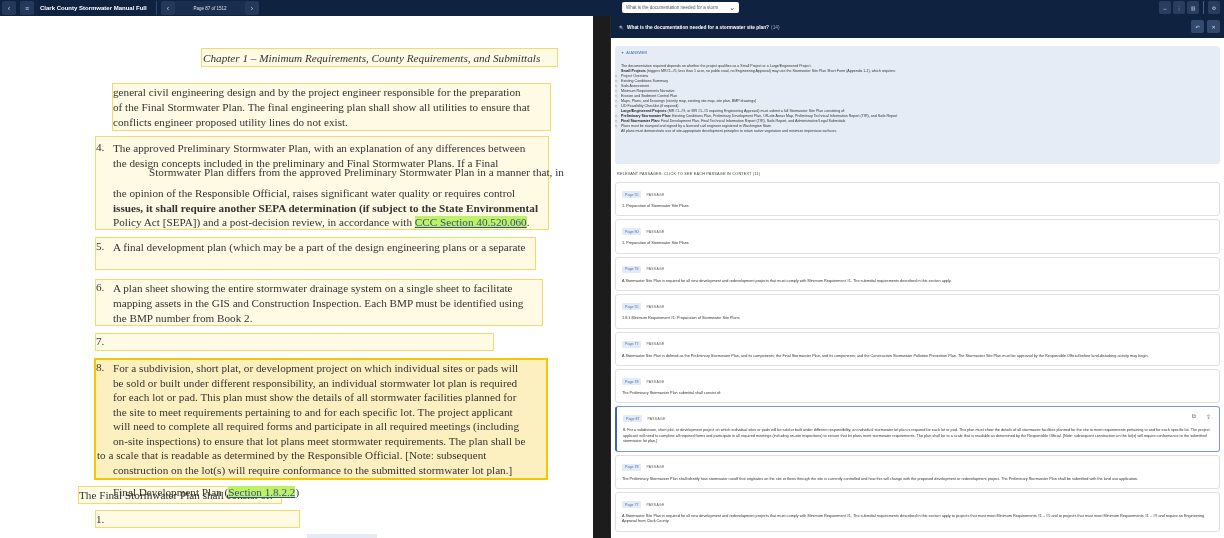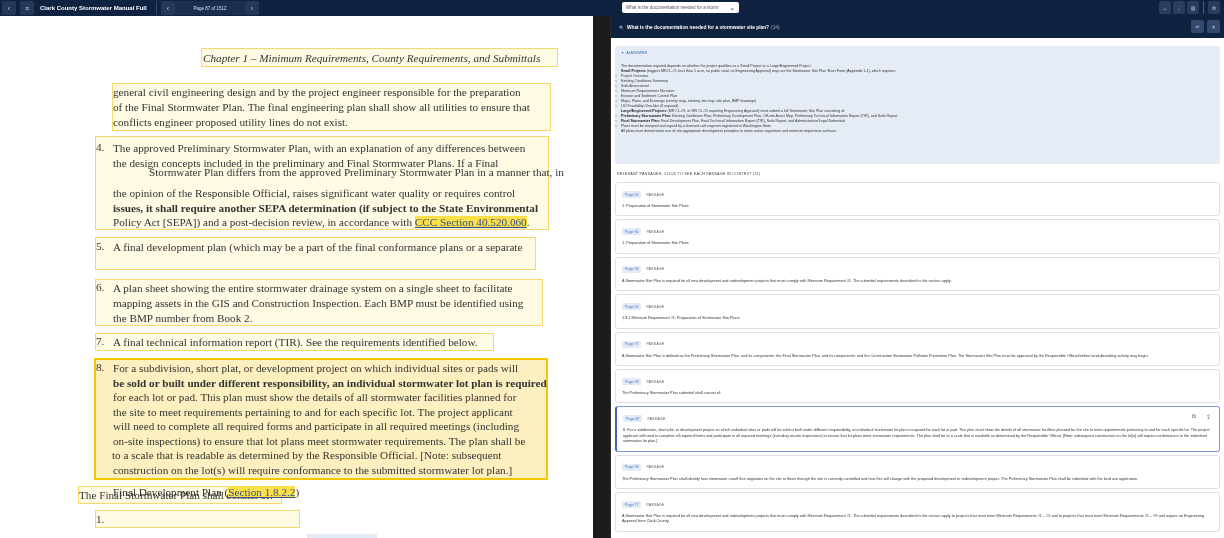--- a/index.html
+++ b/index.html
@@ -14,21 +14,21 @@
   .rt-btn { width: 12px; height: 13px; background: #2a3d5e; color: #c9d4e6; font-size: 5px; display: flex; align-items: center; justify-content: center; border-radius: 2px; }
   .rt-sep { width: 1px; height: 13px; background: #4a5c7c; margin: 0 2px; }
 
   .pdf { position: absolute; left: 0; top: 16px; width: 593px; height: 522px; background: #fff; overflow: hidden; font-family: "Liberation Serif", serif; color: #333; }
   .dark-gutter { position: absolute; left: 593px; top: 16px; width: 17px; height: 522px; background: #1c1c1c; }
   .hl { position: absolute; background: rgba(255, 243, 196, 0.45); border: 1px solid #f5d96b; }
   .hl.strong { background: #fdf0c0; border: 2px solid #f3c800; }
   .pdf .txt { position: absolute; font-size: 11.2px; line-height: 14.6px; color: #333; }
   .chapter { font-family: Liberation Serif, serif; font-style: italic; font-size: 10px; color: #2a2a2a; }
   .num { position: absolute; font-size: 11.2px; color: #333; }
-  .link { color: #33518a; text-decoration: underline; background: #fde047; }
+  .link { color: #33518a; text-decoration: underline; background: #bef264; }
 
   .panel { position: absolute; left: 610px; top: 16px; width: 614px; height: 522px; background: #fff; border-left: 1px solid #2a2a2a; overflow: hidden; }
   .q-header { height: 22px; background: #0f2240; color: #fff; font-size: 4.8px; display: flex; align-items: center; padding-left: 8px; position: relative; }
   .q-count { color: #9aa9c4; margin-left: 2px; }
   .q-btns { position: absolute; right: 4px; top: 4px; display: flex; gap: 3px; }
   .q-btn { width: 13px; height: 13px; background: #33496d; color: #d2dbe9; font-size: 5px; border-radius: 2px; display: flex; align-items: center; justify-content: center; }
 
   .ai-box { margin: 8px 4px 0 4px; background: #e6ecf5; border-radius: 3px; padding: 5px 6px; height: 118px; font-size: 3.6px; line-height: 5px; color: #333; }
   .ai-label { color: #3b68b5; font-size: 3.8px; margin-bottom: 8px; display: flex; align-items: center; gap: 2px; }
   .ai-box ul { list-style: none; }
@@ -99,41 +99,40 @@
   <div class="num" style="left:96px;top:125px;">4.</div>
   <div class="txt" style="left:113px;top:140px;">the design concepts included in the preliminary and Final Stormwater Plans. If a Final</div>
   <div class="txt" style="left:113px;top:125px;">The approved Preliminary Stormwater Plan, with an explanation of any differences between</div>
   <div class="txt" style="left:113px;top:149px;margin-left:36px;">Stormwater Plan differs from the approved Preliminary Stormwater Plan in a manner that, in</div>
   <div class="txt" style="left:113px;top:170px;">the opinion of the Responsible Official, raises significant water quality or requires control</div>
   <div class="txt" style="left:113px;top:185px;font-weight:bold;">issues, it shall require another SEPA determination (if subject to the State Environmental</div>
   <div class="txt" style="left:113px;top:199px;white-space:nowrap;"><span>Policy Act [SEPA]) and a post-decision review, in accordance with </span><span class="link">CCC Section 40.520.060</span><span>.</span></div>
 
   <div class="hl" style="left:95px;top:221px;width:441px;height:33px;"></div>
   <div class="num" style="left:96px;top:224px;">5.</div>
-  <div class="txt" style="left:113px;top:224px;">A final development plan (which may be a part of the final conformance plans or a separate</div>
+  <div class="txt" style="left:113px;top:224px;">A final development plan (which may be a part of the design engineering plans or a separate</div>
 
   <div class="hl" style="left:95px;top:263px;width:448px;height:47px;"></div>
   <div class="num" style="left:96px;top:265px;">6.</div>
   <div class="txt" style="left:113px;top:265px;">A plan sheet showing the entire stormwater drainage system on a single sheet to facilitate</div>
   <div class="txt" style="left:113px;top:280px;">mapping assets in the GIS and Construction Inspection. Each BMP must be identified using</div>
   <div class="txt" style="left:113px;top:295px;">the BMP number from Book 2.</div>
 
   <div class="hl" style="left:95px;top:317px;width:399px;height:18px;"></div>
   <div class="num" style="left:96px;top:319px;">7.</div>
-  <div class="txt" style="left:113px;top:319px;">A final technical information report (TIR). See the requirements identified below.</div>
 
   <div class="hl strong" style="left:94px;top:342px;width:454px;height:122px;"></div>
   <div class="num" style="left:96px;top:345px;">8.</div>
   <div class="txt" style="left:113px;top:345px;">For a subdivision, short plat, or development project on which individual sites or pads will</div>
-  <div class="txt" style="left:113px;top:360px;font-weight:bold;">be sold or built under different responsibility, an individual stormwater lot plan is required</div>
+  <div class="txt" style="left:113px;top:360px;">be sold or built under different responsibility, an individual stormwater lot plan is required</div>
   <div class="txt" style="left:113px;top:374px;">for each lot or pad. This plan must show the details of all stormwater facilities planned for</div>
   <div class="txt" style="left:113px;top:389px;">the site to meet requirements pertaining to and for each specific lot. The project applicant</div>
   <div class="txt" style="left:113px;top:403px;">will need to complete all required forms and participate in all required meetings (including</div>
   <div class="txt" style="left:113px;top:418px;">on-site inspections) to ensure that lot plans meet stormwater requirements. The plan shall be</div>
-  <div class="txt" style="left:112px;top:432px;">to a scale that is readable as determined by the Responsible Official. [Note: subsequent</div>
+  <div class="txt" style="left:97px;top:432px;">to a scale that is readable as determined by the Responsible Official. [Note: subsequent</div>
   <div class="txt" style="left:113px;top:447px;">construction on the lot(s) will require conformance to the submitted stormwater lot plan.]</div>
 
   <div class="hl" style="left:78px;top:470px;width:204px;height:18px;"></div>
   <div class="txt" style="left:79px;top:472px;">The Final Stormwater Plan shall consist of:</div>
 
   <div class="hl" style="left:95px;top:494px;width:205px;height:18px;"></div>
   <div class="num" style="left:96px;top:497px;">1.</div>
   <div class="txt" style="left:113px;top:469px;white-space:nowrap;"><span>Final Development Plan (</span><span class="link">Section 1.8.2.2</span><span>)</span></div>
   <div style="position:absolute;left:307px;top:518px;width:70px;height:6px;background:#e5ebf5;"></div>
 </div>

